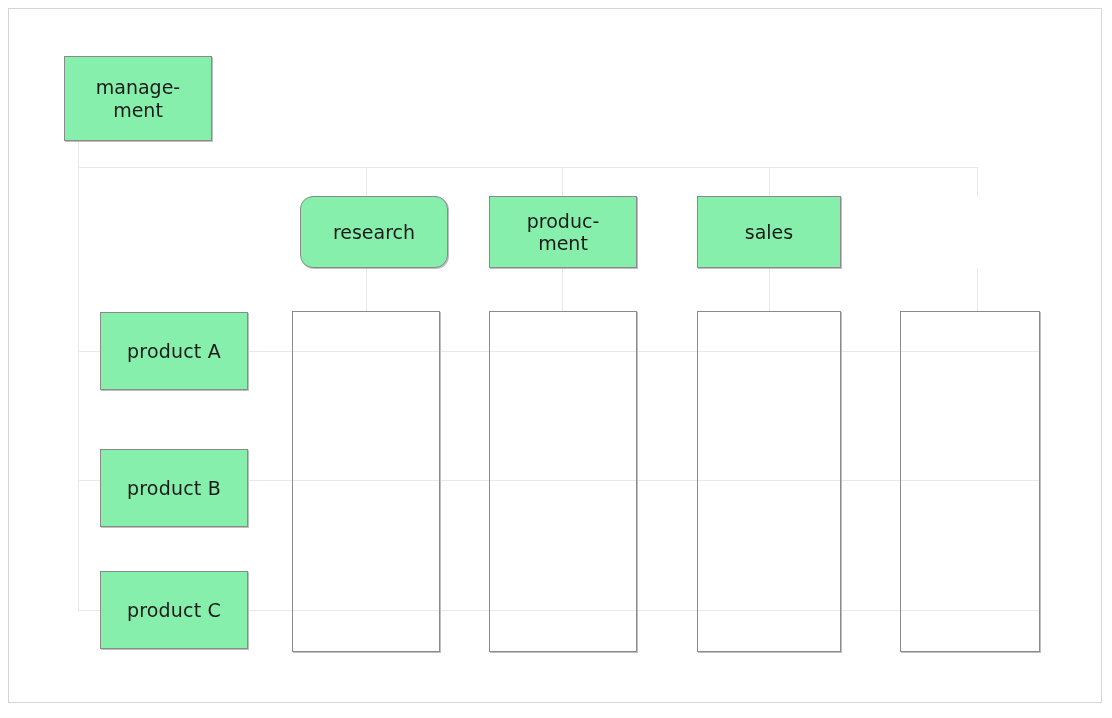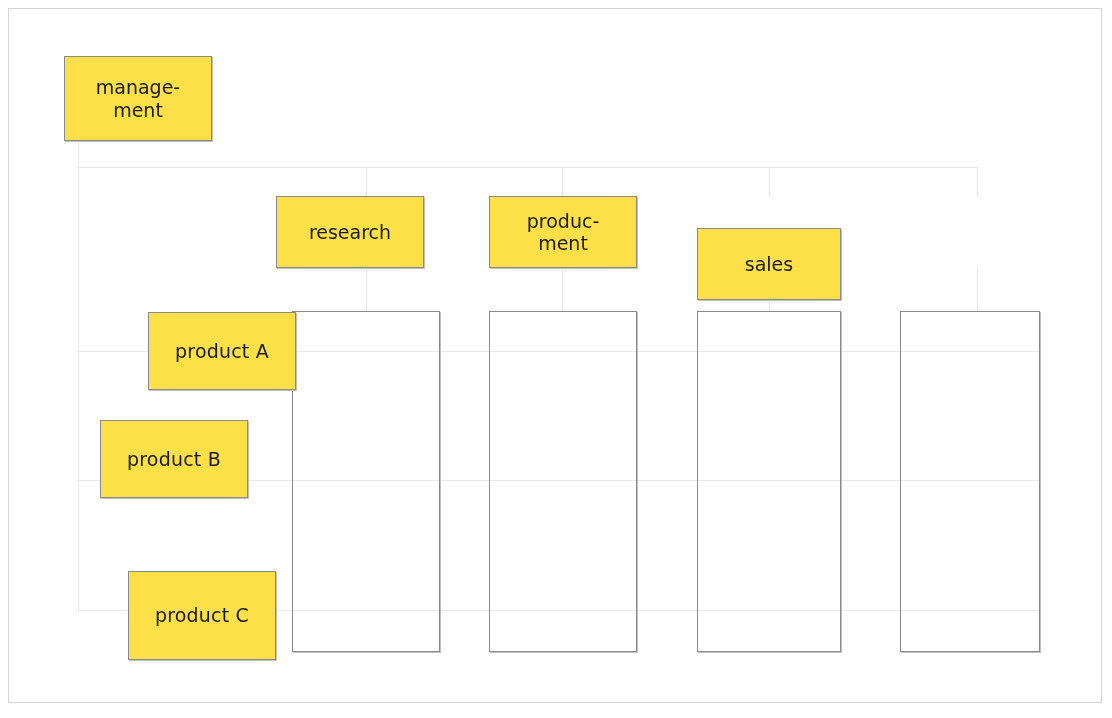--- a/index.html
+++ b/index.html
@@ -35,21 +35,21 @@
     position: absolute;
     background: #e8e8e8;
   }
   .line-v { width: 1px; }
   .line-h { height: 1px; }
 
   
   .box {
     position: absolute;
     box-sizing: border-box;
-    background: #fde047;
+    background: #86efac;
     border: 1px solid #8a8a8a;
     box-shadow: 1px 1px 0 0 #bfbfbf;
     display: flex;
     align-items: center;
     justify-content: center;
     text-align: center;
     color: #1a1a1a;
     font-size: 19px;
     line-height: 1.18;
     white-space: pre-line;
@@ -92,39 +92,39 @@
   <div class="box column-box" style="left:292px; top:311px; width:148px; height:341px;"></div>
   <div class="box column-box" style="left:489px; top:311px; width:148px; height:341px;"></div>
   <div class="box column-box" style="left:697px; top:311px; width:144px; height:341px;"></div>
   <div class="box column-box" style="left:900px; top:311px; width:140px; height:341px;"></div>
 
   <div class="box" style="left:64px; top:56px; width:148px; height:85px;">
     <span>manage-
 ment</span>
   </div>
 
-  <div class="box" style="left:276px; top:196px; width:148px; height:72px;">
+  <div class="box" style="left:300px; top:196px; width:148px; height:72px;border-radius:13px;">
     <span>research</span>
   </div>
 
   <div class="box" style="left:489px; top:196px; width:148px; height:72px;">
     <span>produc-
 ment</span>
   </div>
 
-  <div class="box" style="left:697px; top:196px; width:144px; height:72px;margin-top:32px;">
+  <div class="box" style="left:697px; top:196px; width:144px; height:72px;">
     <span>sales</span>
   </div>
 
 
-  <div class="box" style="left:100px; top:312px; width:148px; height:78px;margin-left:48px;">
+  <div class="box" style="left:100px; top:312px; width:148px; height:78px;">
     <span class="label-product">product  A</span>
   </div>
 
-  <div class="box" style="left:100px; top:420px; width:148px; height:78px;">
+  <div class="box" style="left:100px; top:449px; width:148px; height:78px;">
     <span class="label-product">product  B</span>
   </div>
 
-  <div class="box" style="left:100px; top:571px; width:148px; height:89px;margin-left:28px;">
+  <div class="box" style="left:100px; top:571px; width:148px; height:78px;">
     <span class="label-product">product  C</span>
   </div>
 
 </div>
 
 </body></html>

